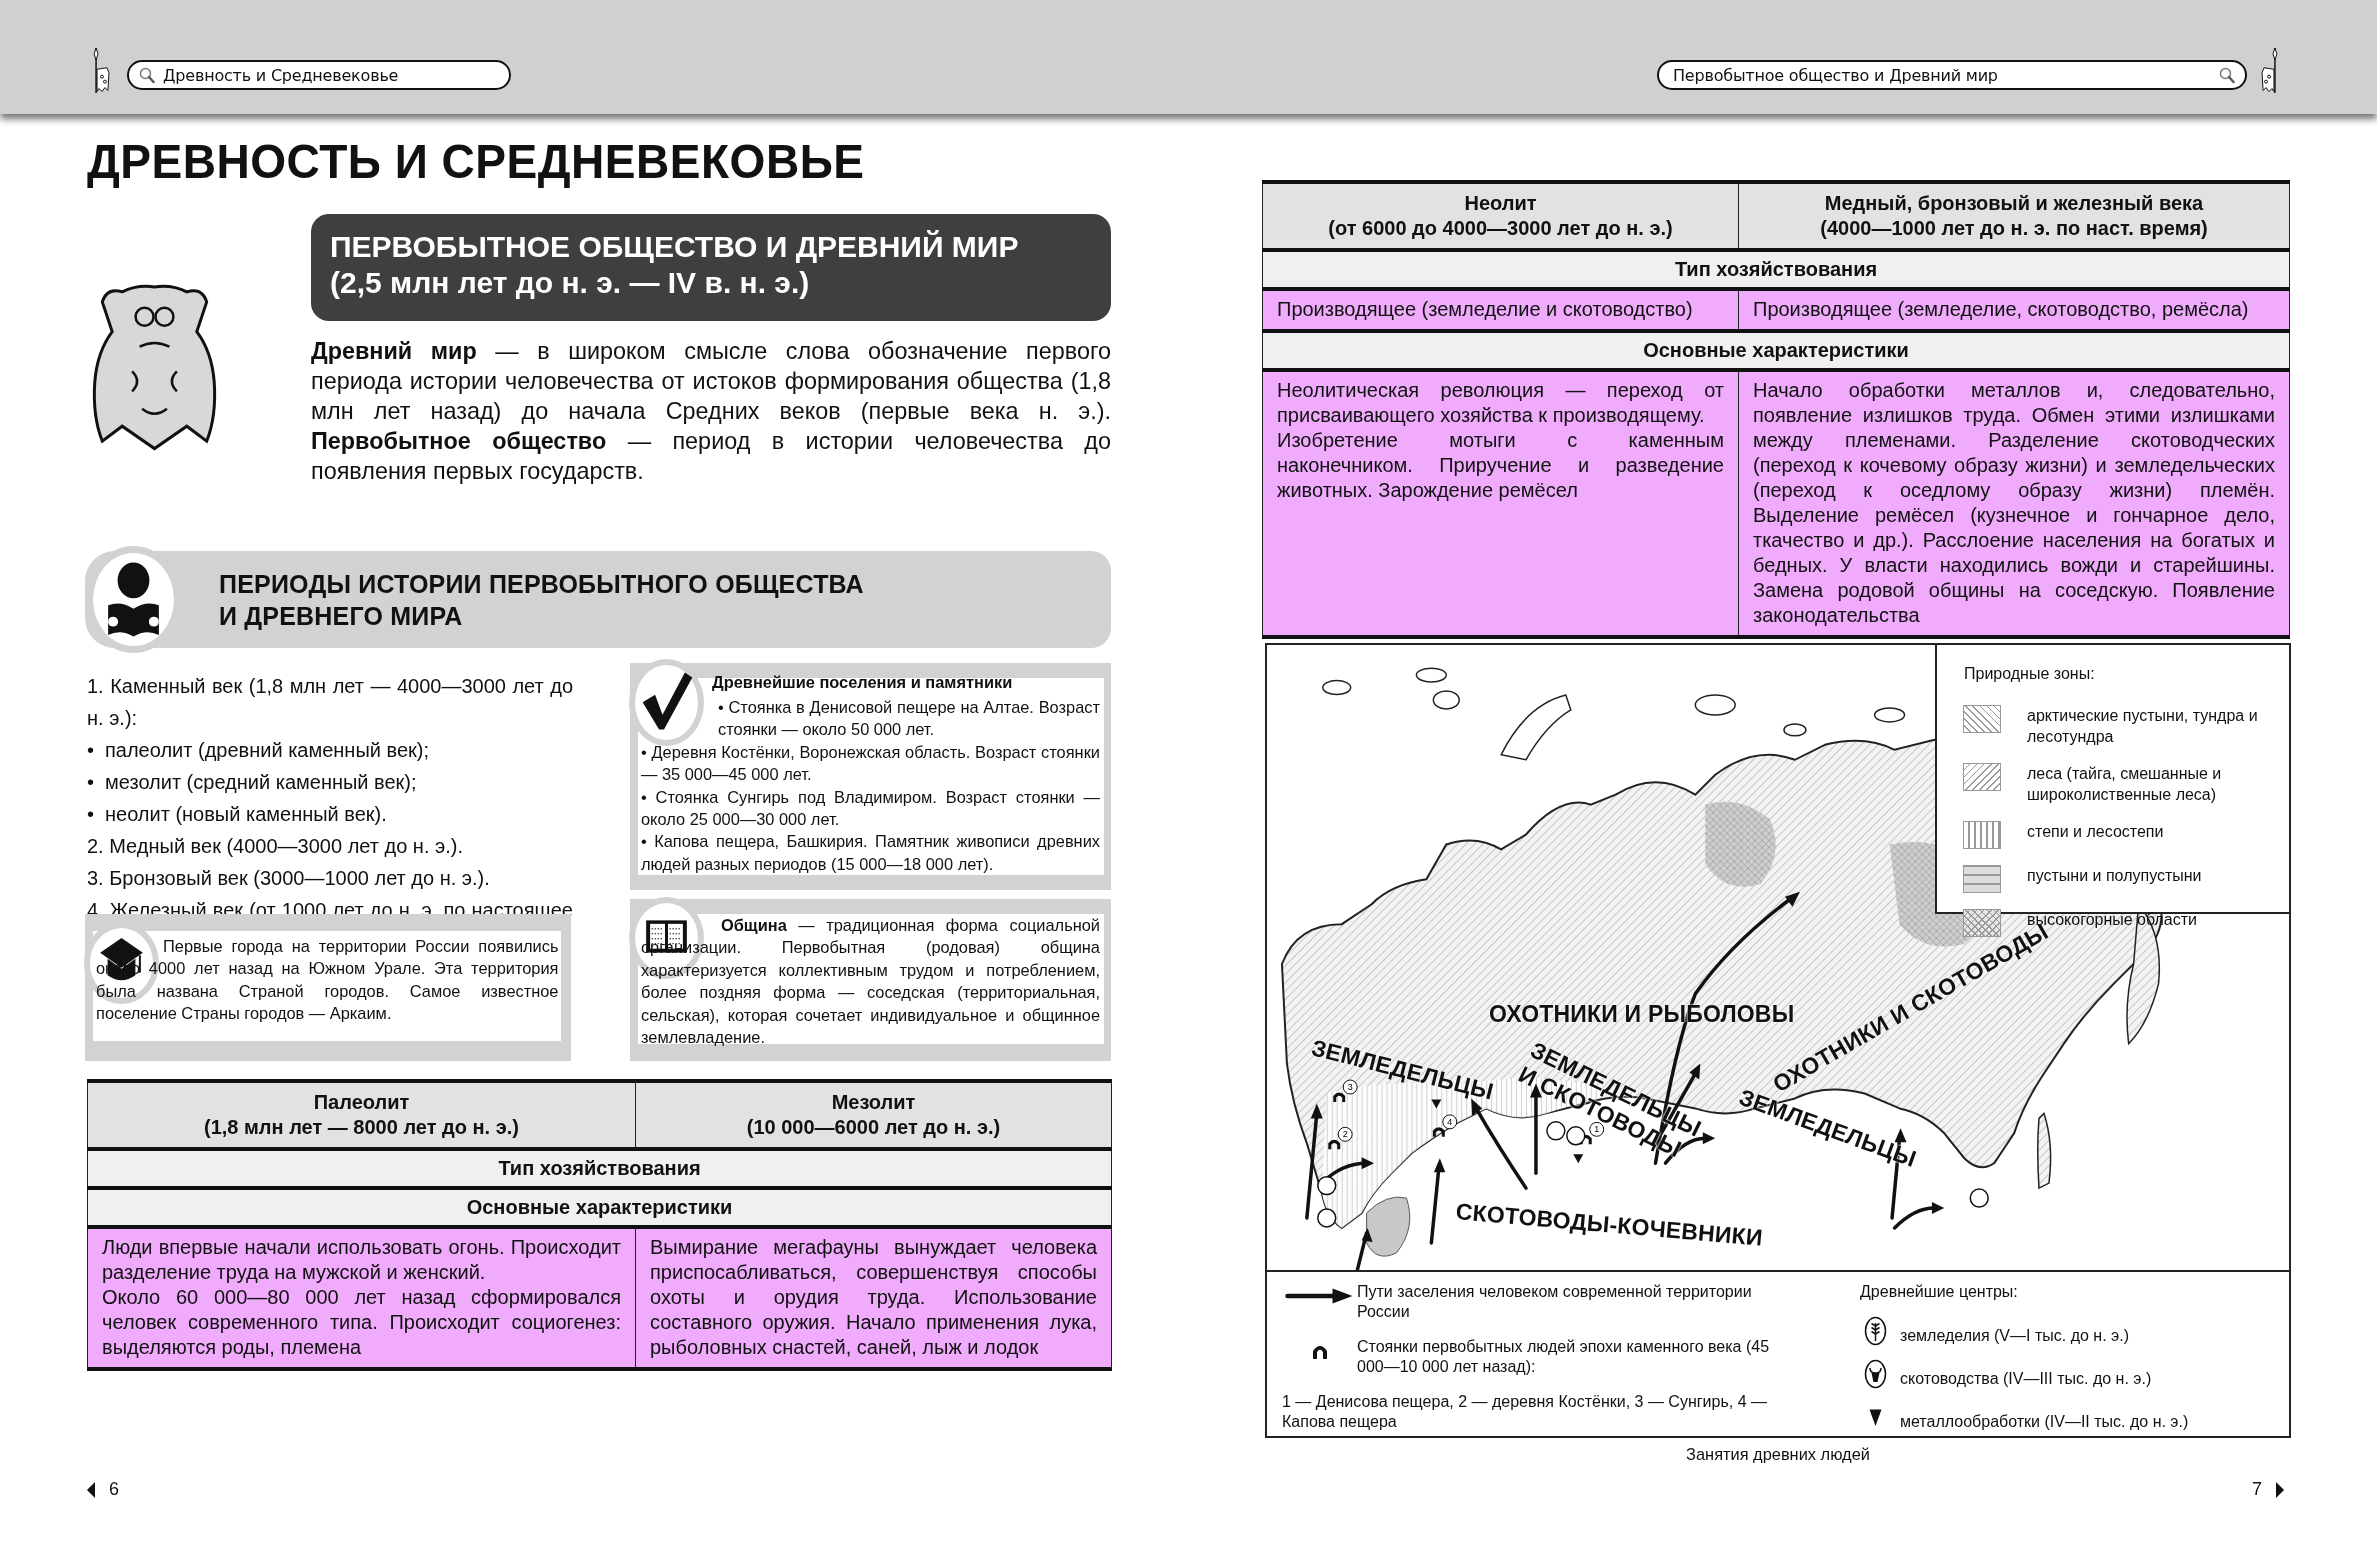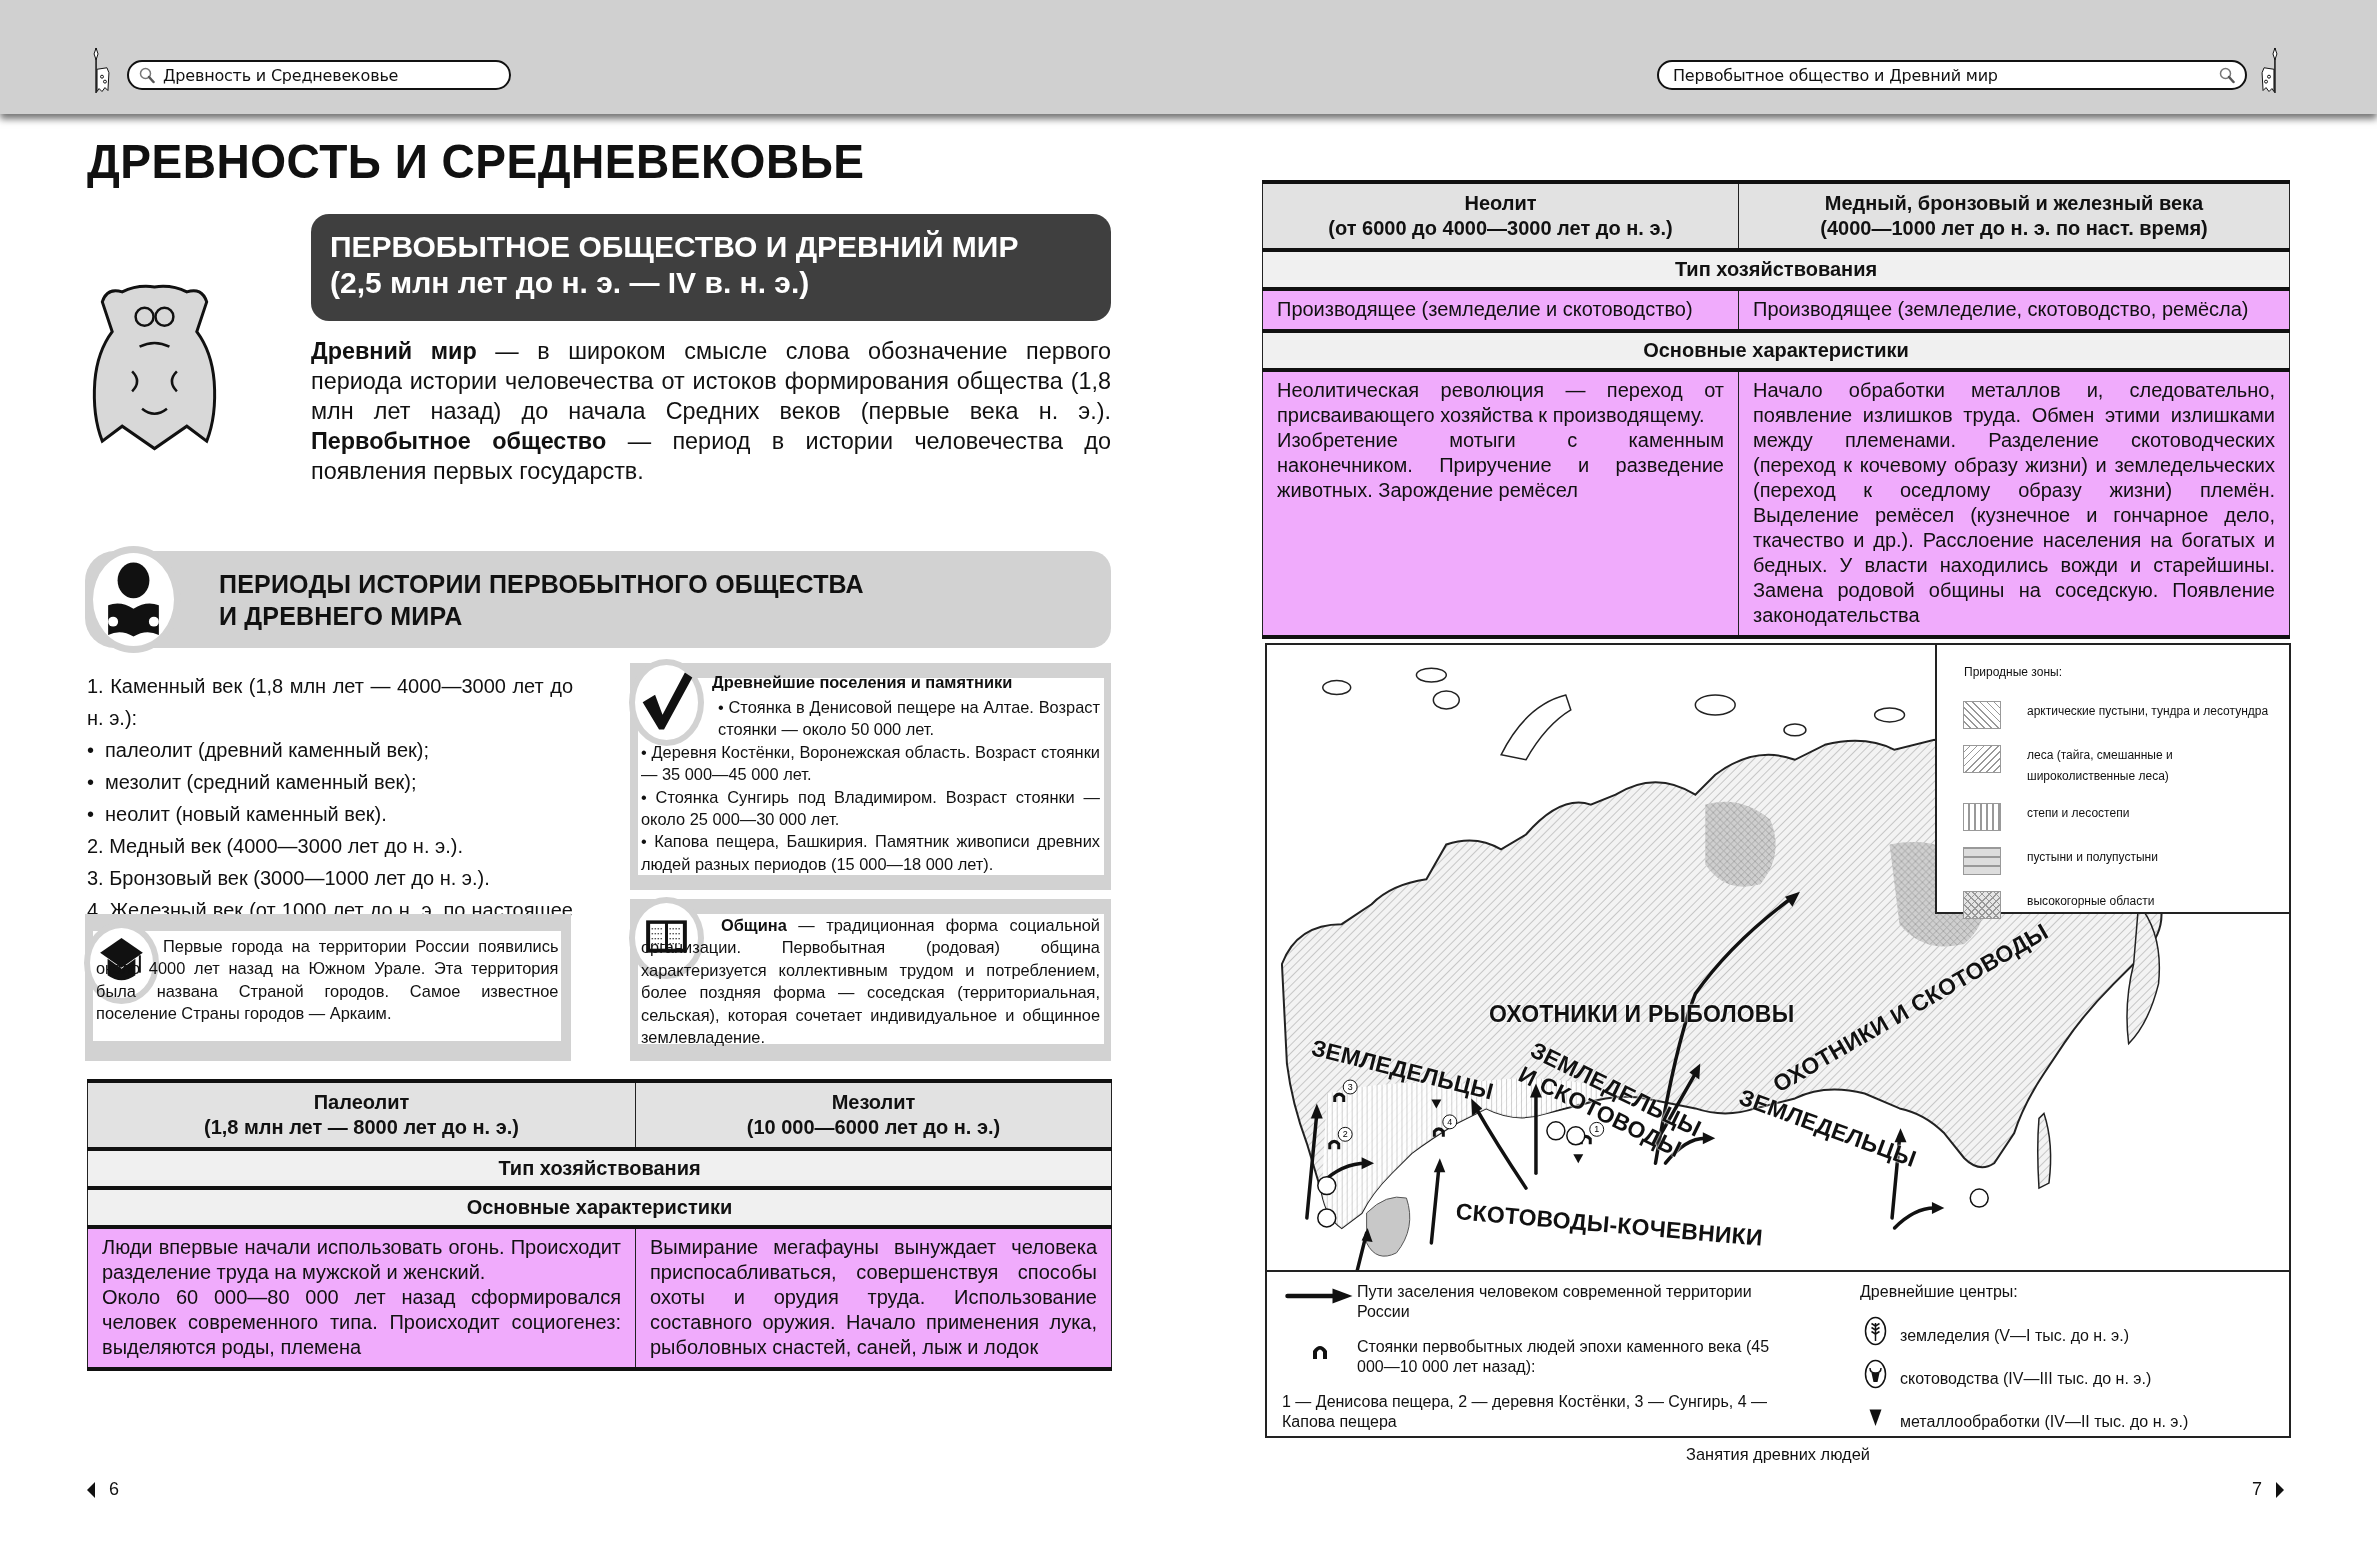--- a/index.html
+++ b/index.html
@@ -60,21 +60,21 @@
   table.cmp { position: absolute; border-collapse: collapse; table-layout: fixed; }
   table.cmp td, table.cmp th { border: 1px solid #222; vertical-align: top; font-size: 20px; line-height: 25px; }
   table.cmp th { background: #e2e2e2; font-weight: 700; text-align: center; padding: 7px 5px; border-bottom: 4px solid #111; }
   table.cmp td.sec { background: #f0f0f0; text-align: center; font-weight: 700; padding: 5px; border-bottom: 4px solid #111; }
   table.cmp td.txt { padding: 6px 14px 7px 14px; text-align: justify; background: #f0abfc; border-bottom: 4px solid #111; }
   table.cmp tr:first-child th { border-top: 4px solid #111; }
   .lt { left: 87px; top: 1079px; width: 1024px; }
   .rt { left: 1262px; top: 144px; width: 1026px; margin-top: 36px; }
 
   .map { left: 1265px; top: 643px; width: 1026px; height: 795px; border: 2.5px solid #222; background: #fff; overflow: hidden; }
-  .zone-legend { position: absolute; left: 668px; top: 0; width: 359px; height: 269px; border-left: 2px solid #222; border-bottom: 2px solid #222; background: #fff; padding: 20px 15px; font-size: 12px; }
+  .zone-legend { position: absolute; left: 668px; top: 0; width: 359px; height: 269px; border-left: 2px solid #222; border-bottom: 2px solid #222; background: #fff; padding: 20px 15px; font-size: 16px; }
   .zone-legend .hdr { margin-left: 12px; margin-bottom: 22px; }
   .zrow { display: flex; align-items: flex-start; margin-bottom: 16px; }
   .zsw { width: 38px; height: 28px; border: 1.5px solid #999; margin-left: 11px; margin-right: 26px; flex: none; }
   .zlab { line-height: 21px; width: 259px; }
   .sw-arctic { background: repeating-linear-gradient(45deg, #fff 0 4px, #999 4px 5px); }
   .sw-forest { background: repeating-linear-gradient(-45deg, #fff 0 4px, #999 4px 5px); }
   .sw-steppe { background: repeating-linear-gradient(90deg, #fff 0 4.5px, #999 4.5px 6px); }
   .sw-desert { background: repeating-linear-gradient(0deg, #ddd 0 7px, #999 7px 9px); }
   .sw-mount { background: repeating-linear-gradient(45deg, transparent 0 4px, #999 4px 5px), repeating-linear-gradient(-45deg, #e6e6e6 0 4px, #999 4px 5px); }
 

